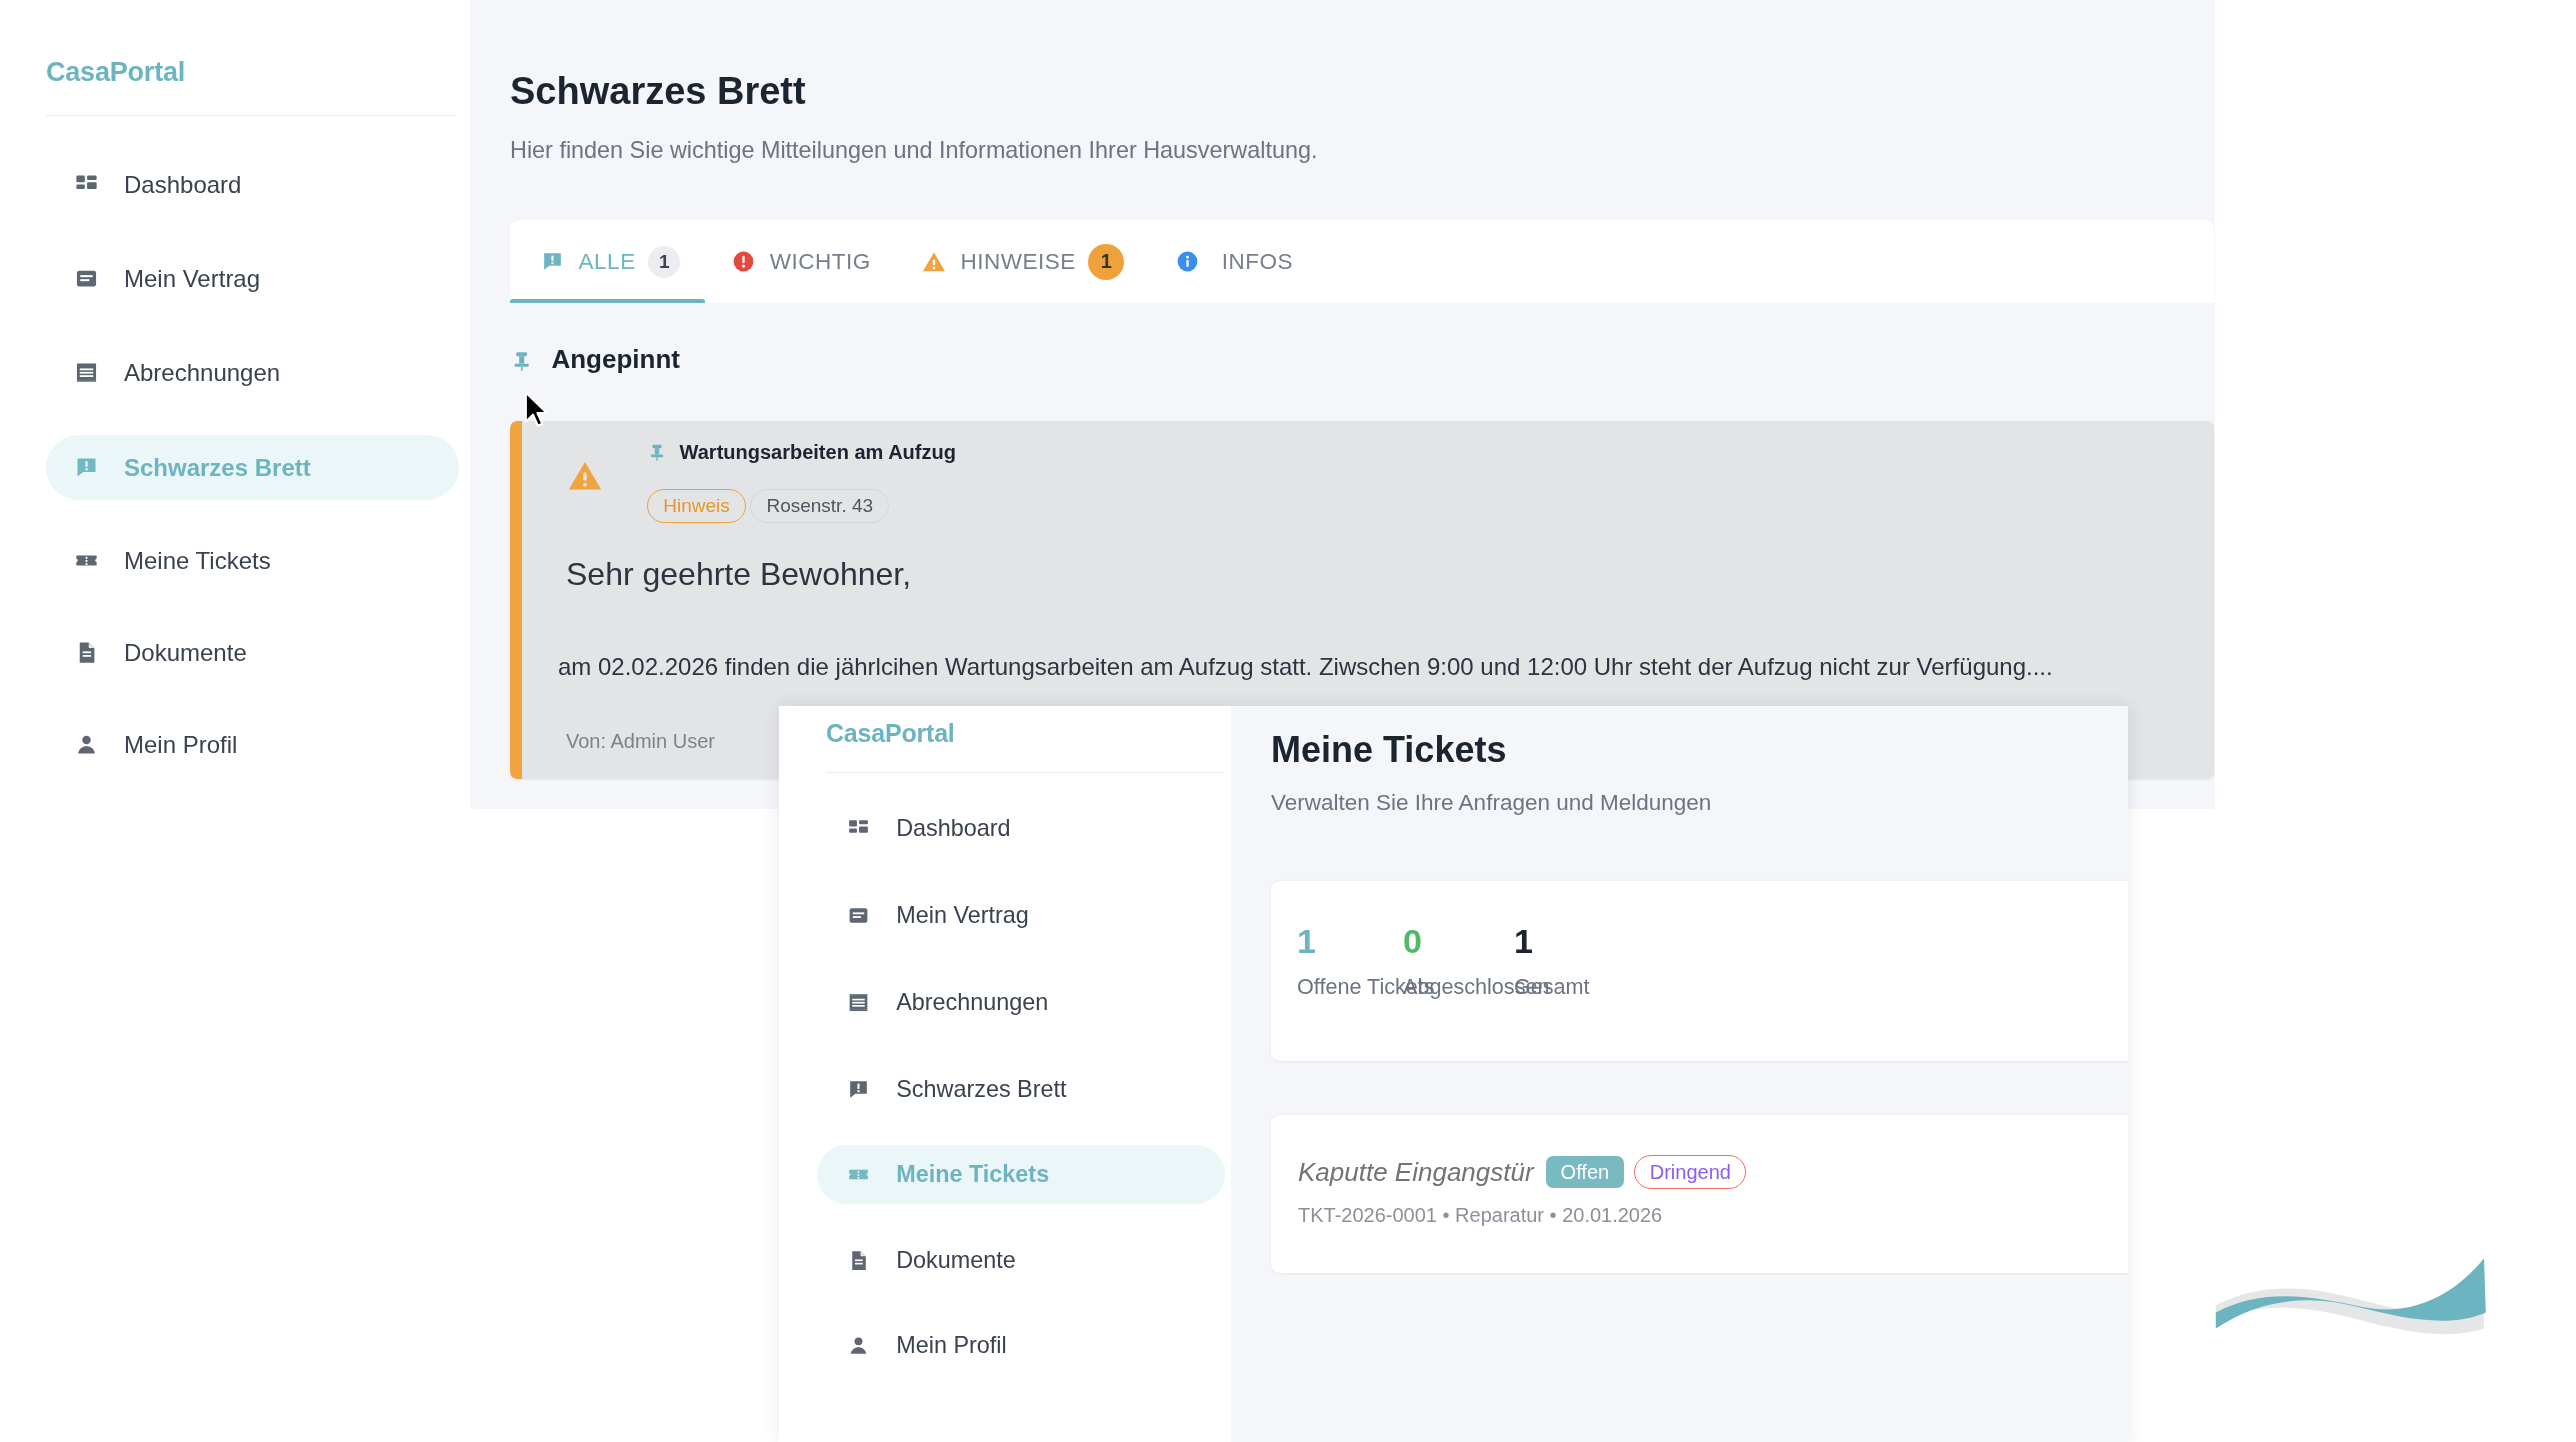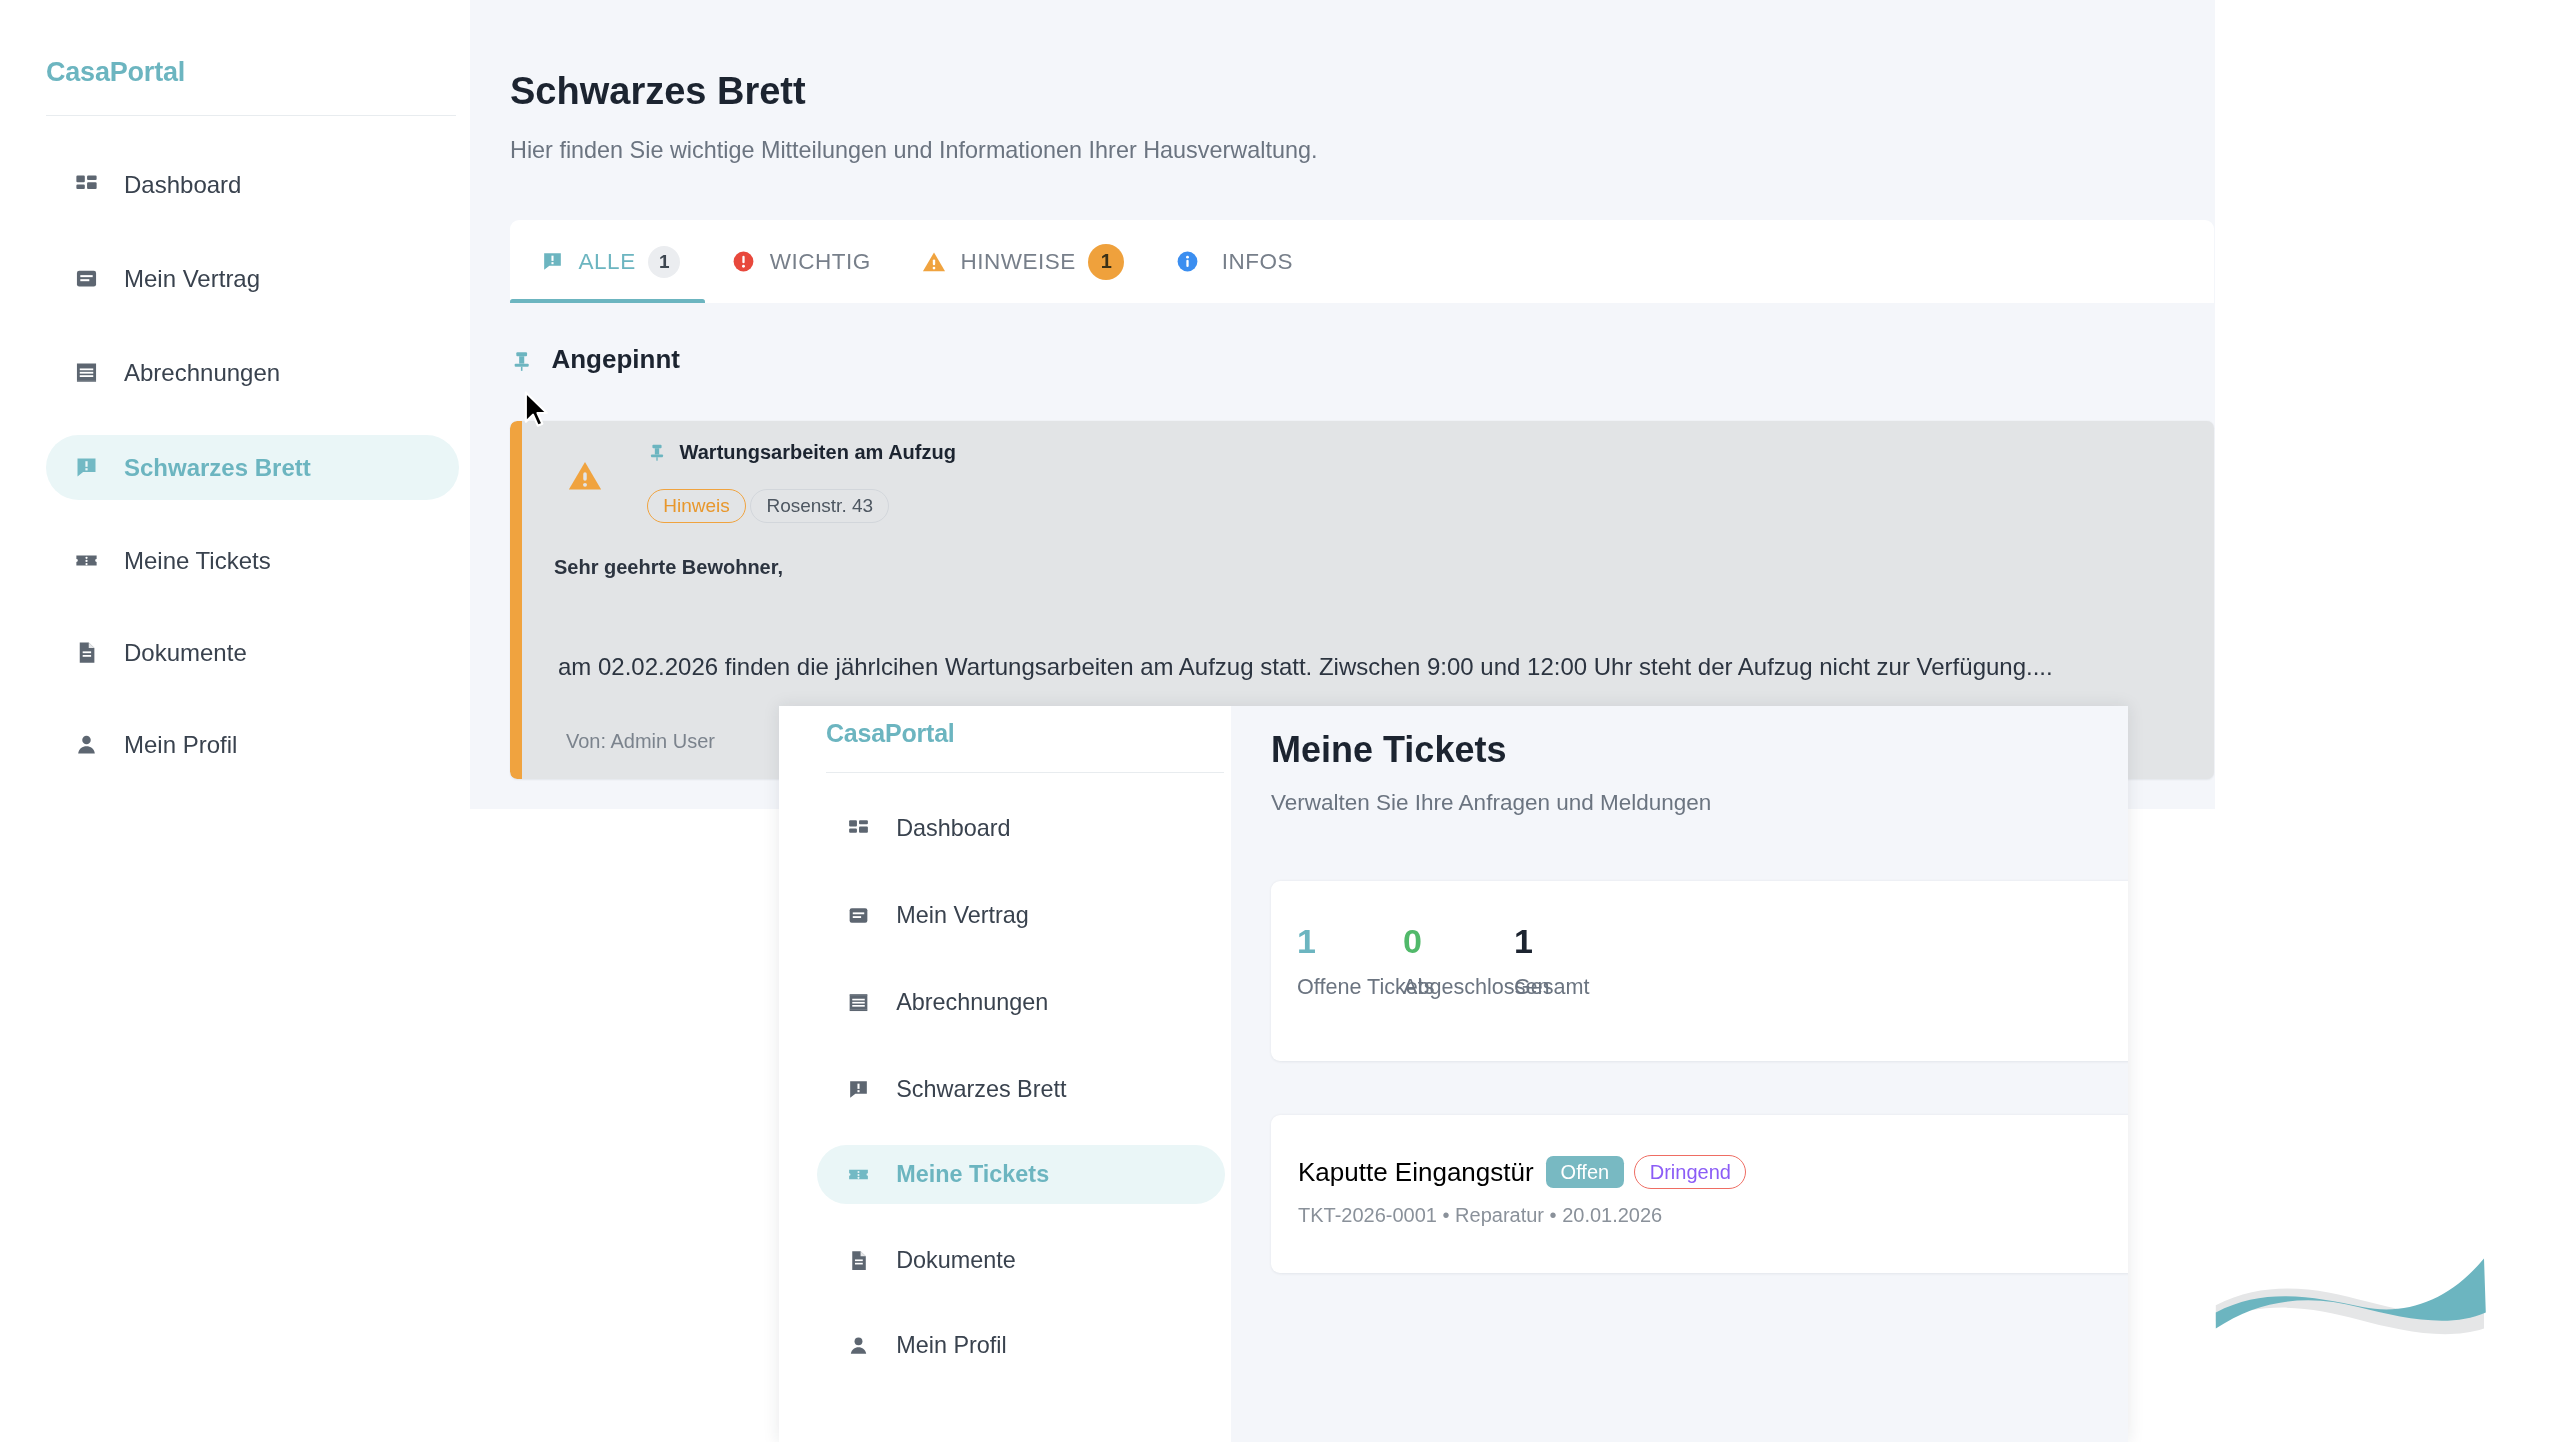--- a/index.html
+++ b/index.html
@@ -51,21 +51,21 @@
   .chip{display:inline-flex;align-items:center;justify-content:center;border-radius:899px;border:0.9px solid #d2d6db;color:#4e5761;background:transparent;white-space:nowrap;}
   .chip.warn{border-color:#f0a33f;color:#e8972c;}
   .ann-body{color:#2c3440;}
   .ann-meta{color:#7b838d;}
 
   
   .stat-card{background:#ffffff;border-radius:9px;box-shadow:0 0.9px 2.7px rgba(20,30,45,.07);}
   .stat-val{font-weight:bold;line-height:1;}
   .stat-lbl{color:#6b7480;}
   .ticket-card{background:#ffffff;border-radius:9px;box-shadow:0 0.9px 2.7px rgba(20,30,45,.07);}
-  .ticket-title{color:#000000;}
+  .ticket-title{color:#737373;font-style:italic;}
   .ticket-sub{color:#8a919a;}
   .tag-open{background:#78b9c2;color:#ffffff;border-radius:7.2px;display:inline-flex;align-items:center;justify-content:center;}
   .tag-urgent{border:0.9px solid #ef6d63;color:#8b5cf6;border-radius:899px;display:inline-flex;align-items:center;justify-content:center;}
 
   .cursor{position:absolute;pointer-events:none;}
   .deco-swoosh{position:absolute;pointer-events:none;}
 </style>
 </head>
 <body>
 
@@ -250,21 +250,21 @@
             </svg>
         </span>
         <span class="ann-title" style="font-size:20px;margin-left:12.6px;">Wartungsarbeiten am Aufzug</span>
       </div>
 
       <div style="position:absolute;left:137px;top:68px;display:flex;align-items:center;gap:4px;">
         <span class="chip warn" style="font-size:19px;height:32px;padding:0 15.3px;">Hinweis</span>
         <span class="chip" style="font-size:19px;height:32px;padding:0 15.3px;">Rosenstr. 43</span>
       </div>
 
-      <div class="ann-body" style="position:absolute;left:44px;top:135px;font-size:20px;font-weight:bold;">Sehr geehrte Bewohner,</div>
+      <div class="ann-body" style="position:absolute;left:56px;top:135px;font-size:32px;">Sehr geehrte Bewohner,</div>
 
       <div class="ann-body" style="position:absolute;left:48px;top:232px;font-size:24px;white-space:nowrap;">am 02.02.2026 finden die jährlcihen Wartungsarbeiten am Aufzug statt. Ziwschen 9:00 und 12:00 Uhr steht der Aufzug nicht zur Verfügung....</div>
 
       <div class="ann-meta" style="position:absolute;left:56px;top:309px;font-size:20px;">Von: Admin User</div>
     </div>
   </div>
 </div>
 
 <div class="app-window" style="left:779px;top:706px;width:1349px;height:737px;box-shadow:0 0 16px rgba(25,35,50,.10);">
 

